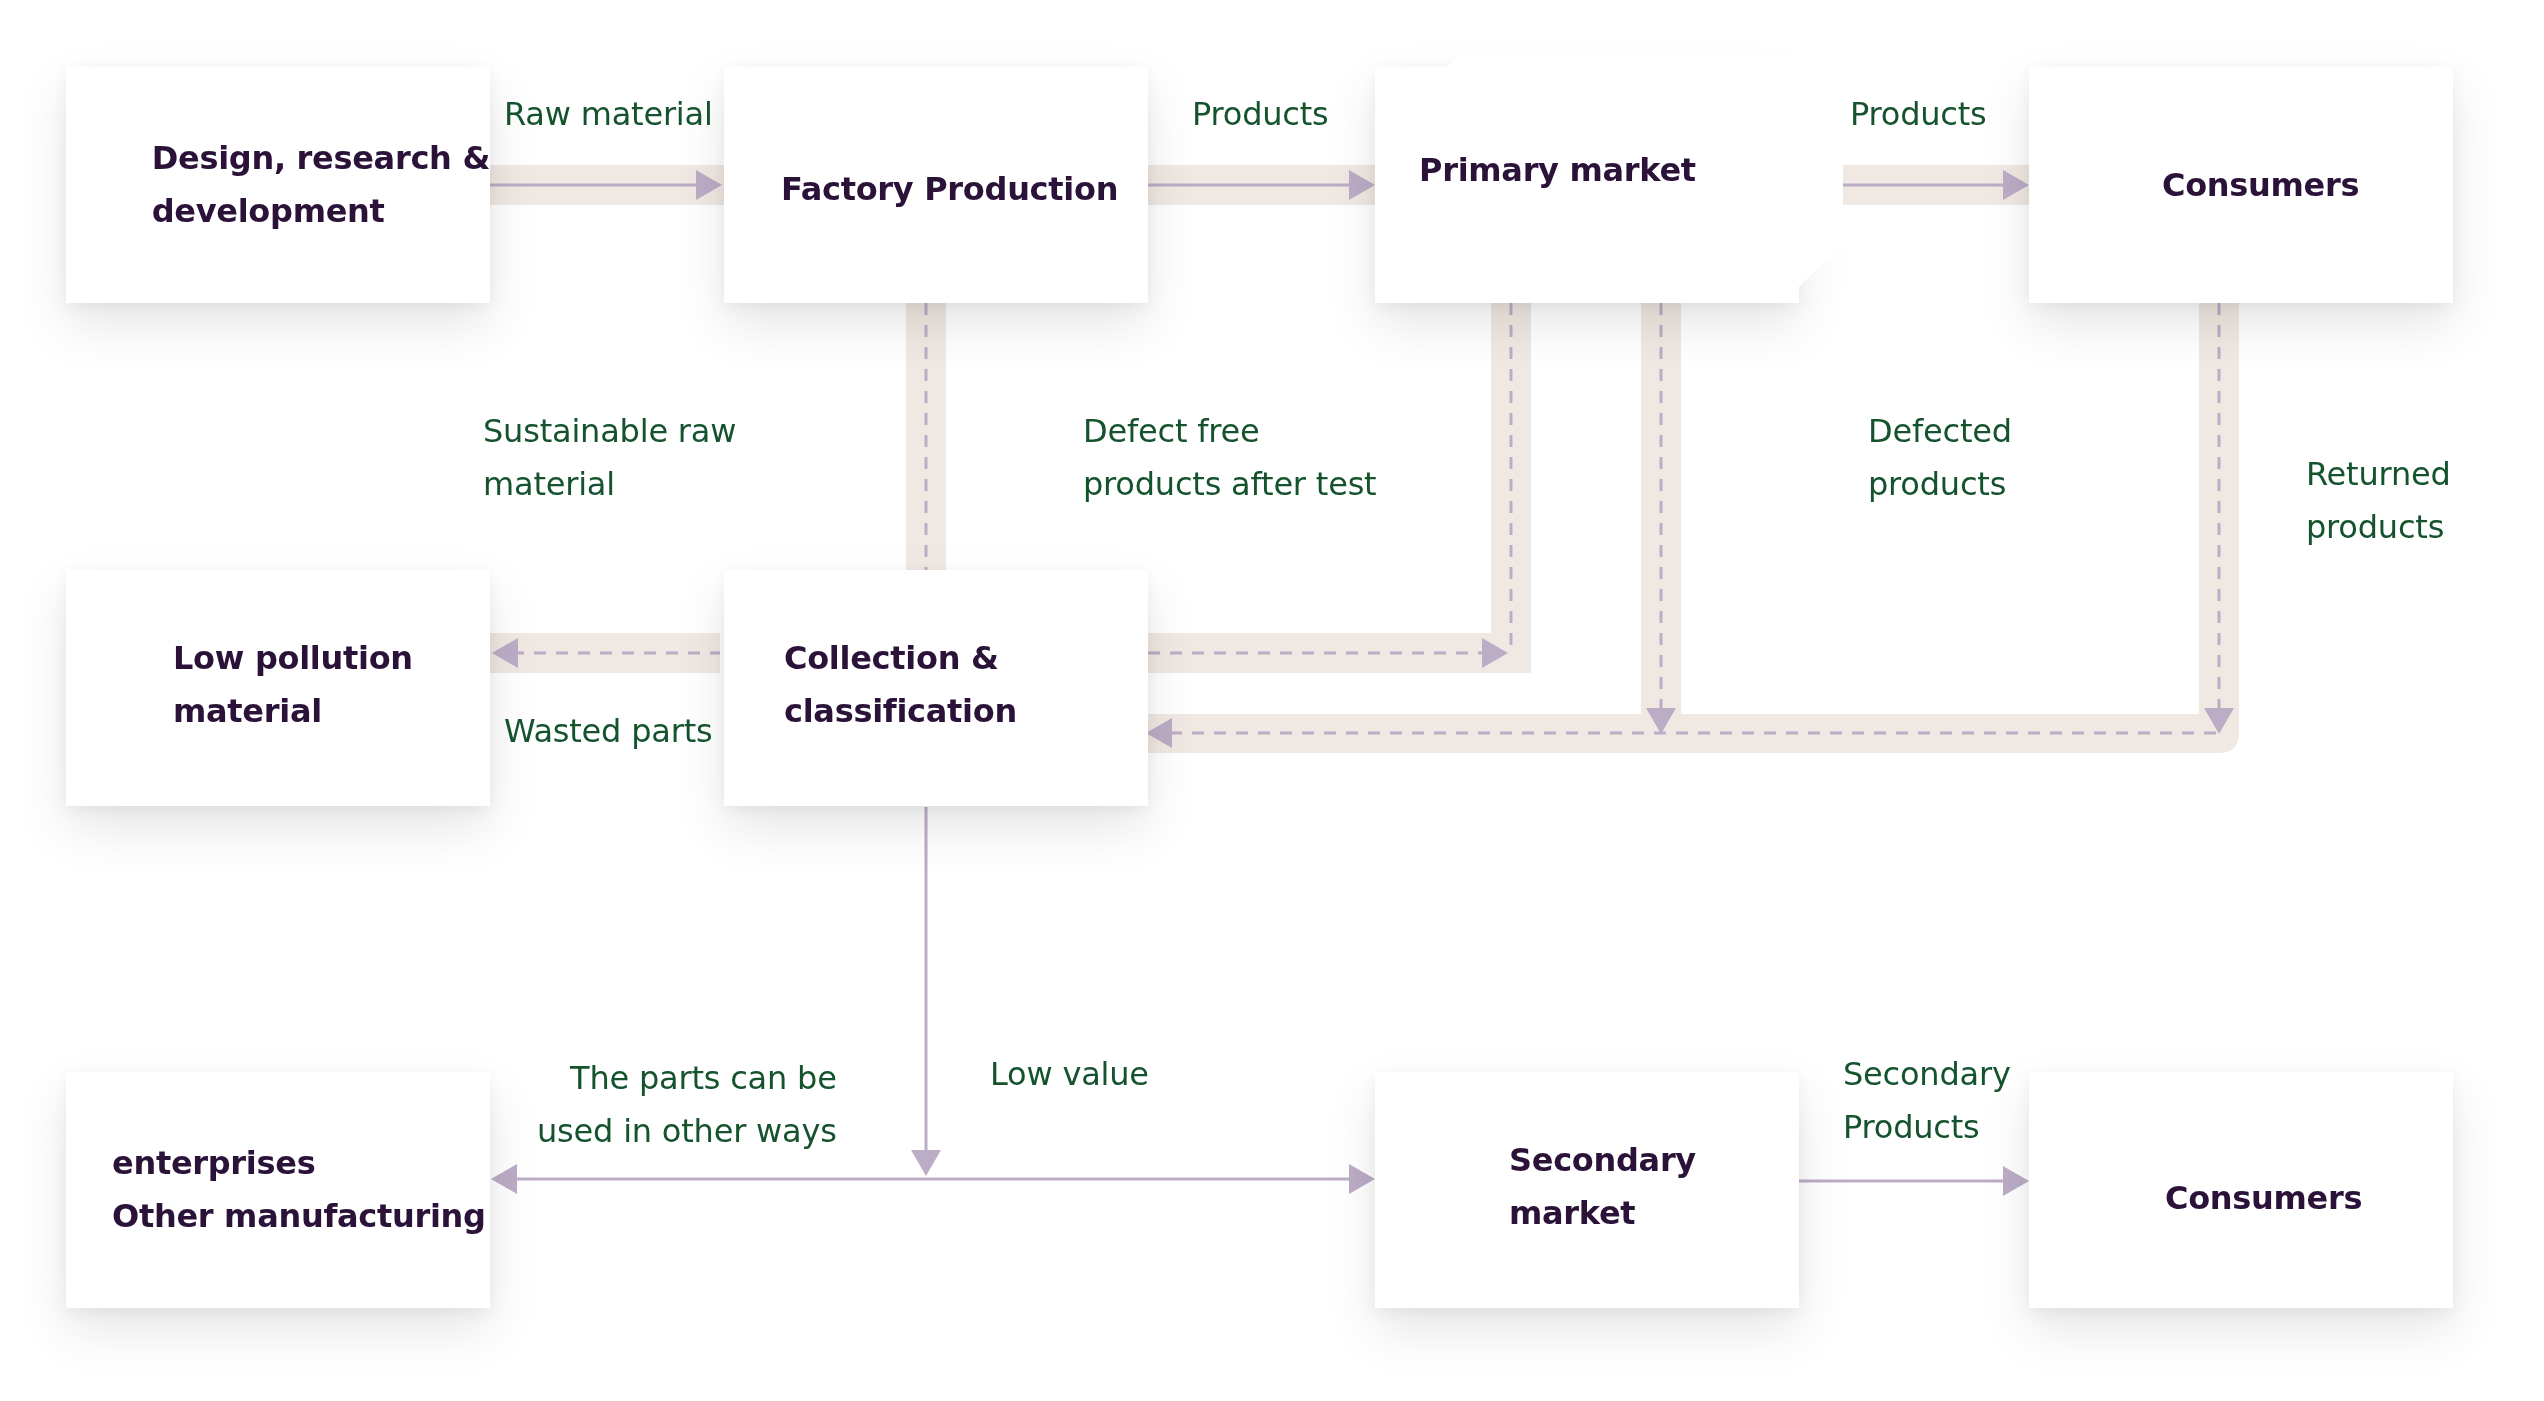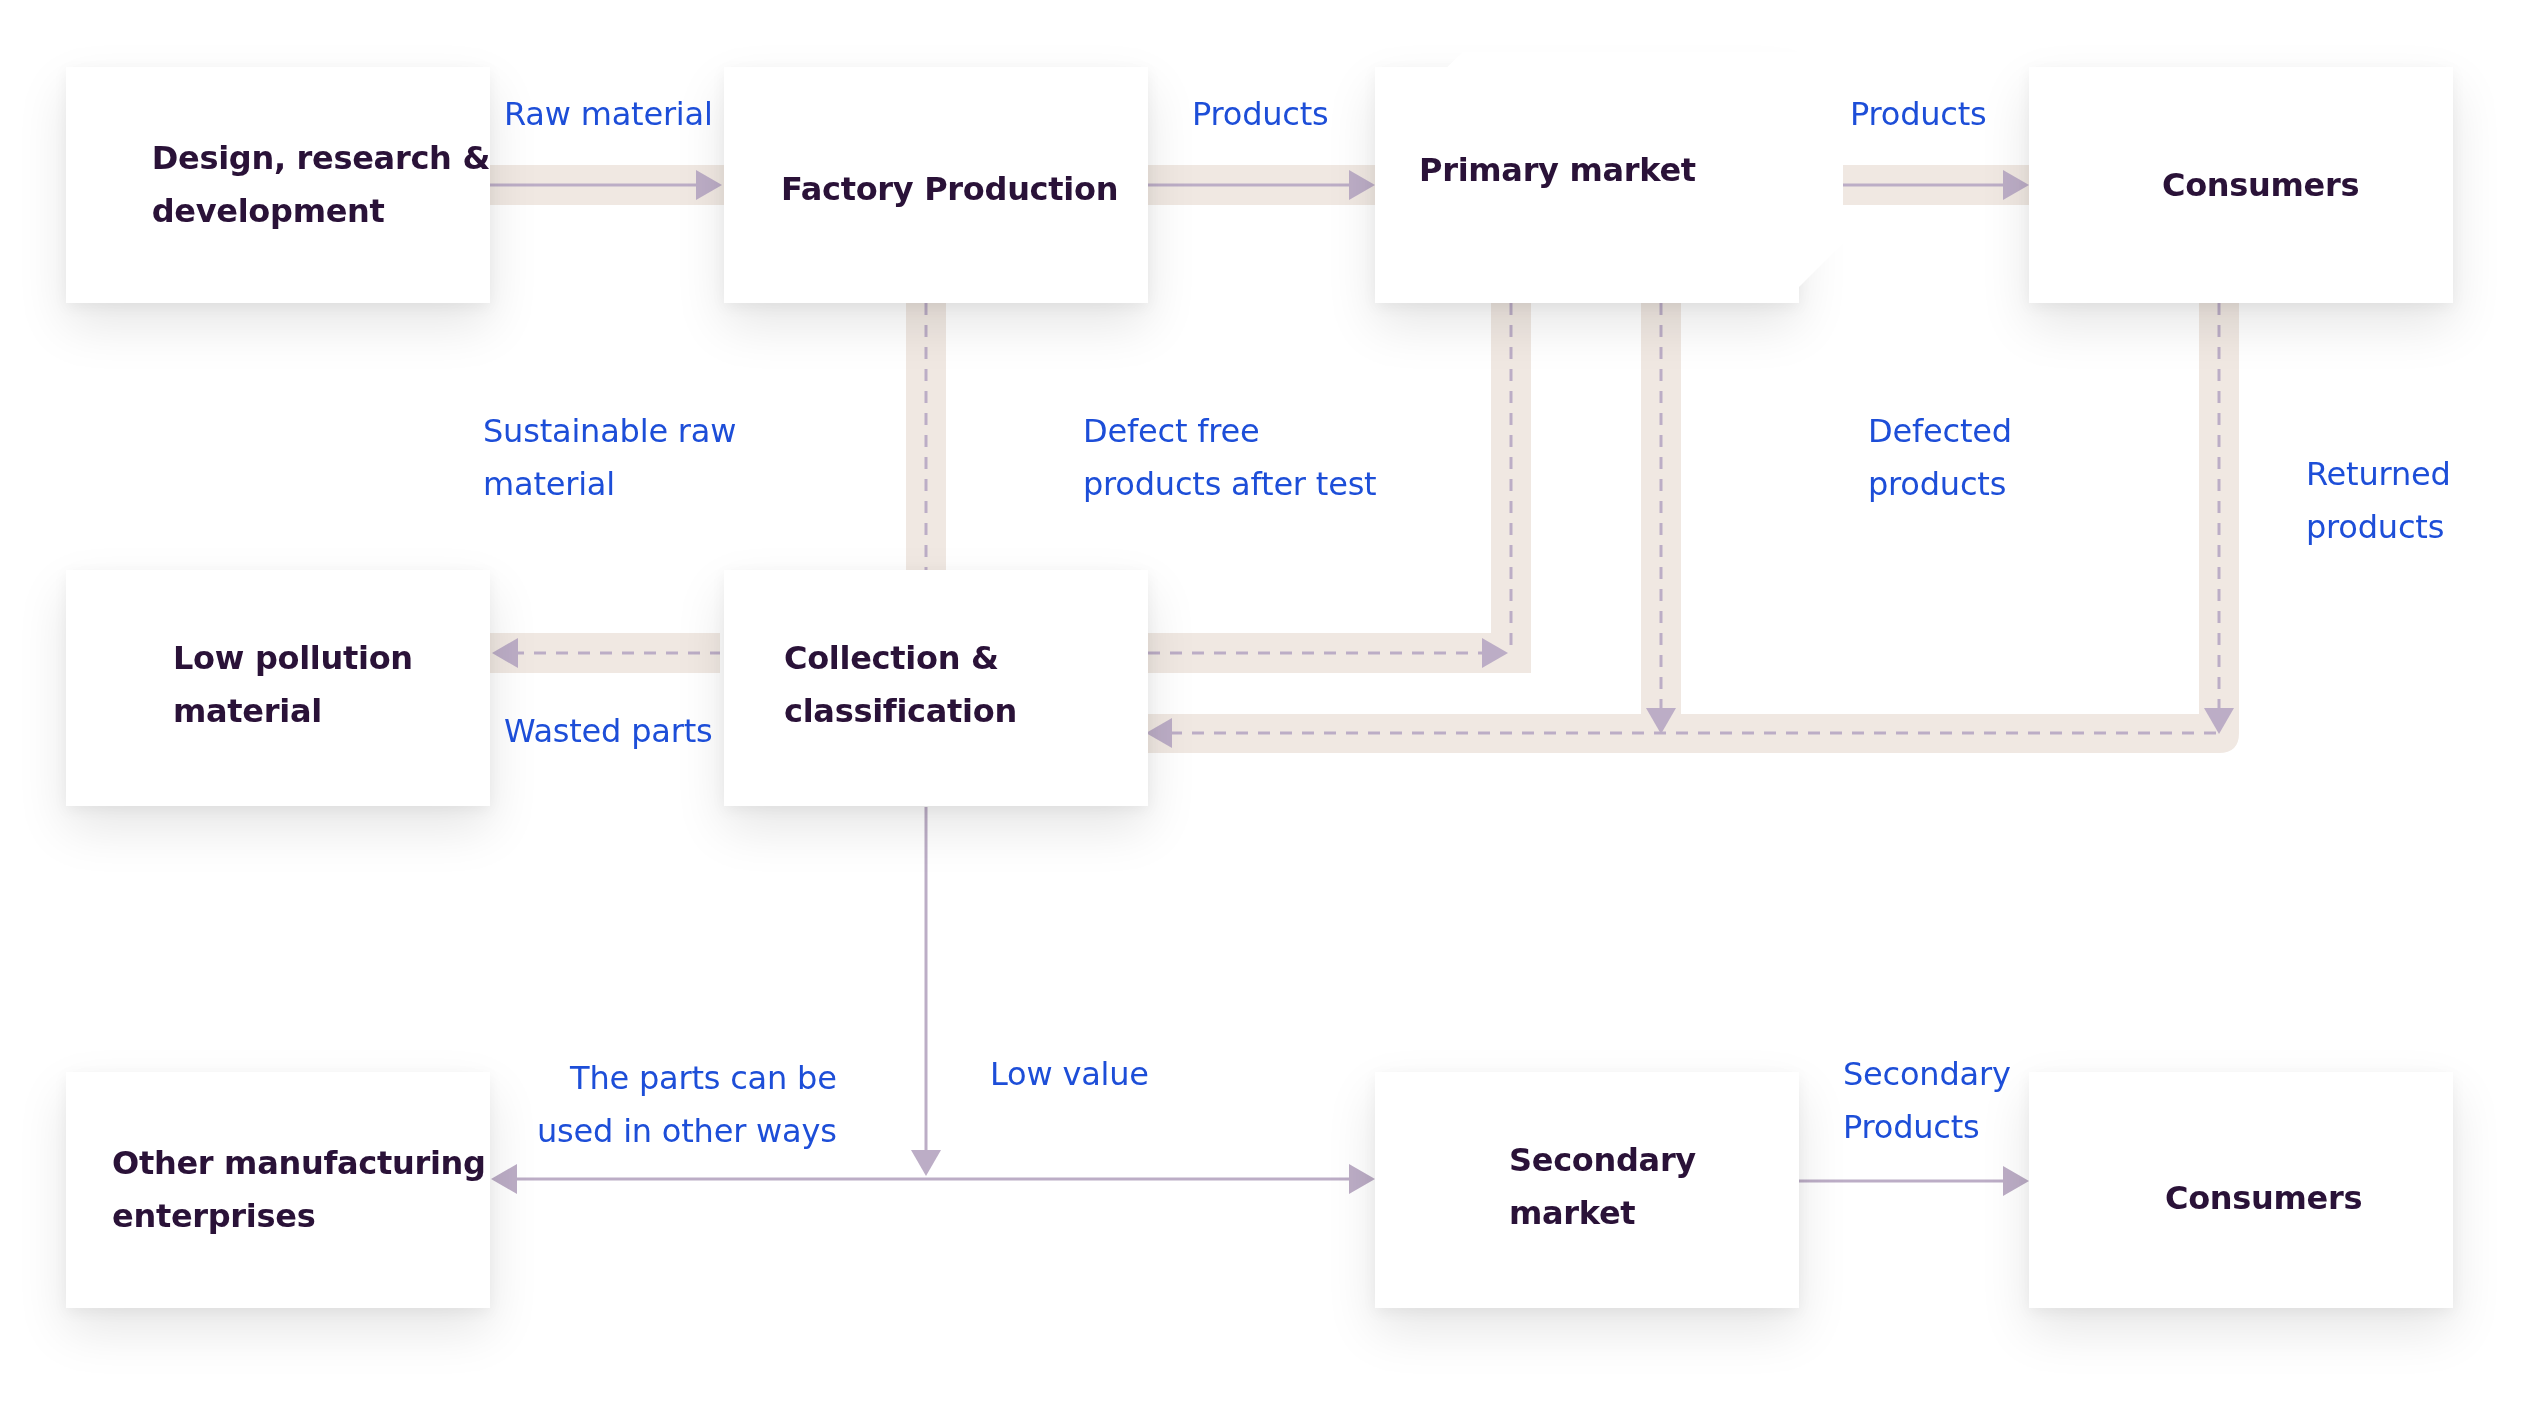--- a/index.html
+++ b/index.html
@@ -14,21 +14,21 @@
   .node-shadow {
     position: absolute; width: 424px; height: 236px;
     box-shadow: 0 22px 48px rgba(0,0,0,0.10), 0 4px 14px rgba(0,0,0,0.05);
     background: transparent;
     clip-path: none;
   }
   .node-title {
     font-weight: bold; font-size: 32px; line-height: 53px; letter-spacing: -0.3px; color: #2a1238;
   }
   .label {
-    position: absolute; font-size: 32px; line-height: 53px; color: #1d4ed8; font-weight: normal;
+    position: absolute; font-size: 32px; line-height: 53px; color: #14532d; font-weight: normal;
     letter-spacing: -0.2px; white-space: nowrap;
   }
 </style>
 </head>
 <body>
 
 <svg id="flow-svg" xmlns="http://www.w3.org/2000/svg" width="2544" height="1401" viewBox="0 0 2544 1401">
 
   <g fill="#f0e8e2">
     <rect x="490" y="165" width="234" height="40"></rect>
@@ -122,22 +122,22 @@
 
 <div class="node" style="left:724px;top:570px;padding-left:60px;padding-bottom:6px;">
   <div class="node-title">
     <div>Collection &amp;</div>
     <div>classification</div>
   </div>
 </div>
 
 <div class="node" style="left:66px;top:1072px;padding-left:46px;">
   <div class="node-title">
+    <div>enterprises</div>
     <div>Other manufacturing</div>
-    <div>enterprises</div>
   </div>
 </div>
 
 <div class="node" style="left:1375px;top:1072px;padding-left:134px;padding-bottom:6px;">
   <div class="node-title">
     <div>Secondary</div>
     <div>market</div>
   </div>
 </div>
 

